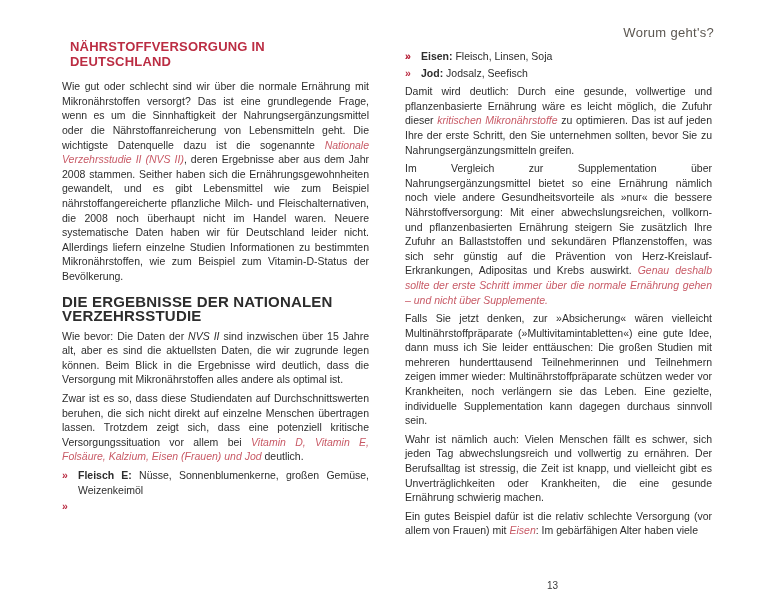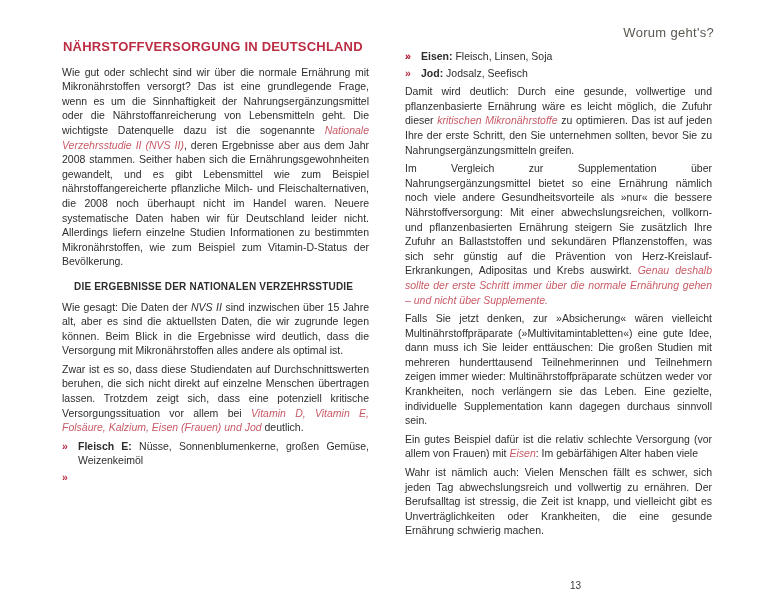--- a/index.html
+++ b/index.html
@@ -27,29 +27,29 @@
     font-size: 10.5px;
     line-height: 14.6px;
   }
   .col-left { left: 62px; top: 40px; }
   .col-right { left: 405px; top: 47px; }
   .heading {
     font-size: 13px;
     font-weight: bold;
     letter-spacing: 0.2px;
     color: var(--accent, #bb2d43);
-    margin: 0 0 10px 1px;
+    margin: 0 0 10px 8px;
     text-align: left;
   }
   .subheading {
-    font-size: 10px;
+    font-size: 15px;
     font-weight: bold;
     letter-spacing: 0.2px;
     color: var(--text, #2d2d2d);
-    margin: 11px 0 5px 12px;
+    margin: 11px 0 5px 0;
     text-align: left;
   }
   p { margin: 0 0 4px 0; }
   ul.bullets { list-style: none; margin: 0 0 4px 0; padding: 0; }
   ul.bullets li { position: relative; padding-left: 16px; margin: 0 0 2px 0; }
   ul.bullets .marker {
     position: absolute;
     left: 0;
     top: 0;
     font-weight: bold;
@@ -60,34 +60,34 @@
   .bold { font-weight: bold; }
   .page-number {
     position: absolute;
     bottom: 9px;
     width: 307px;
     text-align: center;
     font-size: 10px;
     color: #3a3a3a;
   }
   .page-number-left { left: 62px; }
-  .page-number-right { left: 422px; }
+  .page-number-right { left: 399px; }
 </style>
 </head>
 <body>
 
 <div class="spread">
 
   <div class="running-header">Worum geht's?</div>
 
   <div class="col col-left">
     <h1 class="heading">NÄHRSTOFFVERSORGUNG IN DEUTSCHLAND</h1>
     <p><span>Wie gut oder schlecht sind wir über die normale Ernährung mit Mikronährstoffen versorgt? Das ist eine grundlegende Frage, wenn es um die Sinnhaftigkeit der Nahrungsergänzungsmittel oder die Nährstoffanreicherung von Lebensmitteln geht. Die wichtigste Datenquelle dazu ist die sogenannte </span><span class="it red">Nationale Verzehrsstudie II (NVS II)</span><span>, deren Ergebnisse aber aus dem Jahr 2008 stammen. Seither haben sich die Ernährungsgewohnheiten gewandelt, und es gibt Lebensmittel wie zum Beispiel nährstoffangereicherte pflanzliche Milch- und Fleischalternativen, die 2008 noch überhaupt nicht im Handel waren. Neuere systematische Daten haben wir für Deutschland leider nicht. Allerdings liefern einzelne Studien Informationen zu bestimmten Mikronährstoffen, wie zum Beispiel zum Vitamin-D-Status der Bevölkerung.</span></p>
     <h2 class="subheading">DIE ERGEBNISSE DER NATIONALEN VERZEHRSSTUDIE</h2>
-    <p><span>Wie gesagt: Die Daten der </span><span class="it">NVS II</span><span> sind inzwischen über 15 Jahre alt, aber es sind die aktuellsten Daten, die wir zugrunde legen können. Beim Blick in die Ergebnisse wird deutlich, dass die Versorgung mit Mikronährstoffen alles andere als optimal ist.</span></p>
+    <p><span>Wie bevor: Die Daten der </span><span class="it">NVS II</span><span> sind inzwischen über 15 Jahre alt, aber es sind die aktuellsten Daten, die wir zugrunde legen können. Beim Blick in die Ergebnisse wird deutlich, dass die Versorgung mit Mikronährstoffen alles andere als optimal ist.</span></p>
     <p><span>Zwar ist es so, dass diese Studiendaten auf Durchschnittswerten beruhen, die sich nicht direkt auf einzelne Menschen übertragen lassen. Trotzdem zeigt sich, dass eine potenziell kritische Versorgungssituation vor allem bei </span><span class="it red">Vitamin D, Vitamin E, Folsäure, Kalzium, Eisen (Frauen) und Jod</span><span> deutlich.</span></p>
     <ul class="bullets">
       <li>
         <span class="marker">»</span>
         <span><span class="bold">Fleisch E:</span><span> Nüsse, Sonnenblumenkerne, großen Gemüse, Weizenkeimöl</span></span>
       </li>
       <li>
         <span class="marker">»</span>
       </li>
     </ul>
@@ -103,19 +103,19 @@
         <span><span class="bold">Eisen:</span><span> Fleisch, Linsen, Soja</span></span>
       </li>
       <li>
         <span class="marker">»</span>
         <span><span class="bold">Jod:</span><span> Jodsalz, Seefisch</span></span>
       </li>
     </ul>
     <p><span>Damit wird deutlich: Durch eine gesunde, vollwertige und pflanzenbasierte Ernährung wäre es leicht möglich, die Zufuhr dieser </span><span class="it red">kritischen Mikronährstoffe</span><span> zu optimieren. Das ist auf jeden Ihre der erste Schritt, den Sie unternehmen sollten, bevor Sie zu Nahrungsergänzungsmitteln greifen.</span></p>
     <p><span>Im Vergleich zur Supplementation über Nahrungsergänzungsmittel bietet so eine Ernährung nämlich noch viele andere Gesundheitsvorteile als »nur« die bessere Nährstoffversorgung: Mit einer abwechslungsreichen, vollkorn- und pflanzenbasierten Ernährung steigern Sie zusätzlich Ihre Zufuhr an Ballaststoffen und sekundären Pflanzenstoffen, was sich sehr günstig auf die Prävention von Herz-Kreislauf-Erkrankungen, Adipositas und Krebs auswirkt. </span><span class="it red">Genau deshalb sollte der erste Schritt immer über die normale Ernährung gehen – und nicht über Supplemente.</span></p>
     <p><span>Falls Sie jetzt denken, zur »Absicherung« wären vielleicht Multinährstoffpräparate (»Multivitamintabletten«) eine gute Idee, dann muss ich Sie leider enttäuschen: Die großen Studien mit mehreren hunderttausend Teilnehmerinnen und Teilnehmern zeigen immer wieder: Multinährstoffpräparate schützen weder vor Krankheiten, noch verlängern sie das Leben. Eine gezielte, individuelle Supplementation kann dagegen durchaus sinnvoll sein.</span></p>
+    <p><span>Wahr ist nämlich auch: Vielen Menschen fällt es schwer, sich jeden Tag abwechslungsreich und vollwertig zu ernähren. Der Berufsalltag ist stressig, die Zeit ist knapp, und vielleicht gibt es Unverträglichkeiten oder Krankheiten, die eine gesunde Ernährung schwierig machen.</span></p>
     <p><span>Ein gutes Beispiel dafür ist die relativ schlechte Versorgung (vor allem von Frauen) mit </span><span class="it red">Eisen</span><span>: Im gebärfähigen Alter haben viele</span></p>
-    <p><span>Wahr ist nämlich auch: Vielen Menschen fällt es schwer, sich jeden Tag abwechslungsreich und vollwertig zu ernähren. Der Berufsalltag ist stressig, die Zeit ist knapp, und vielleicht gibt es Unverträglichkeiten oder Krankheiten, die eine gesunde Ernährung schwierig machen.</span></p>
   </div>
 
   <div class="page-number page-number-right">13</div>
 
 </div>
 
 </body></html>

